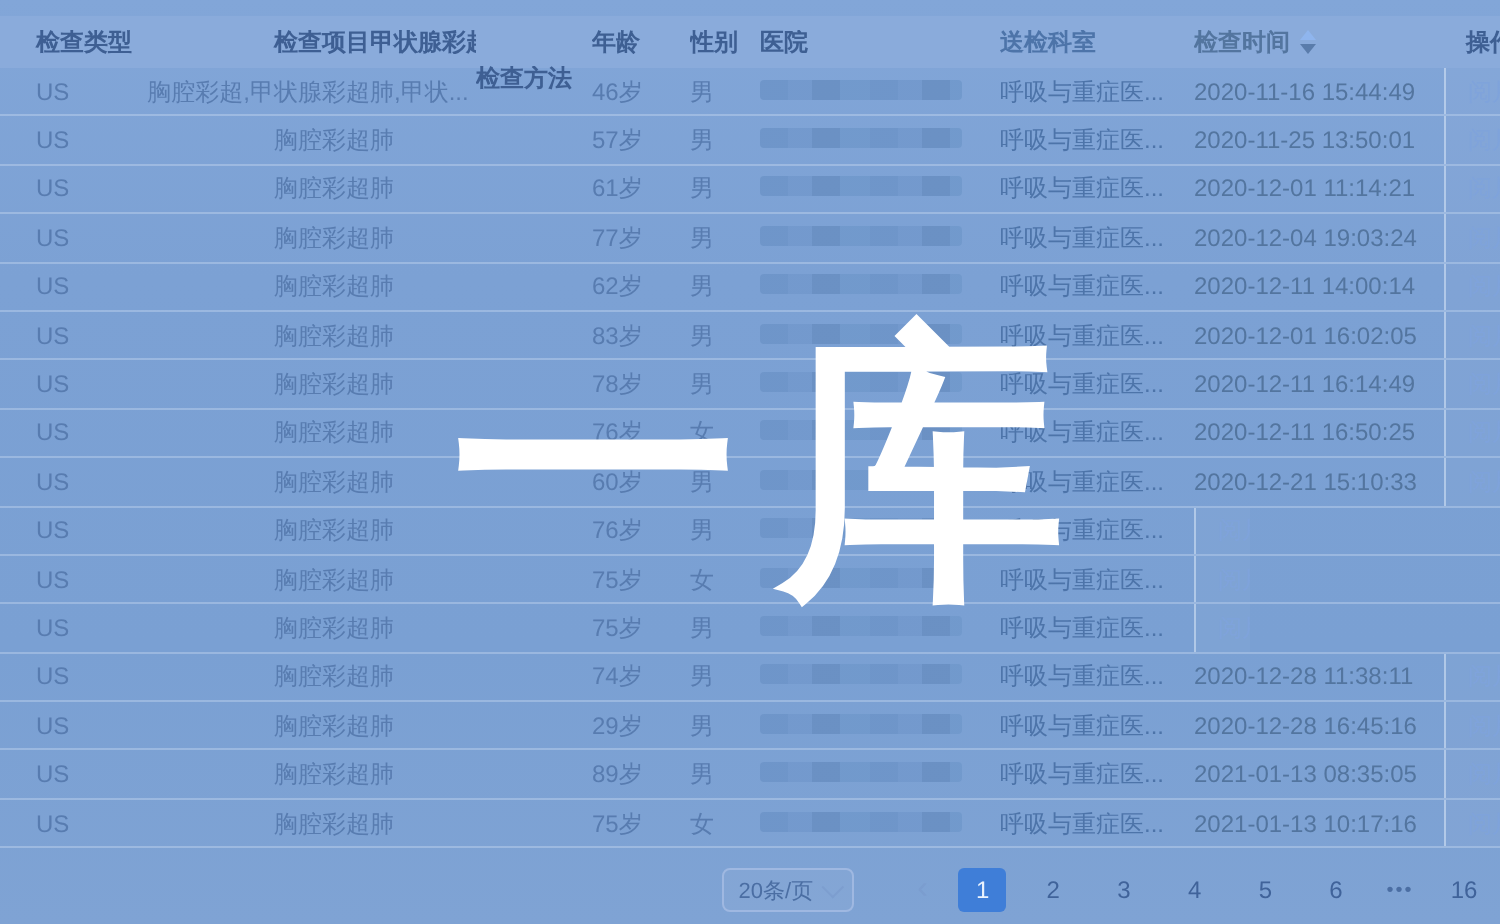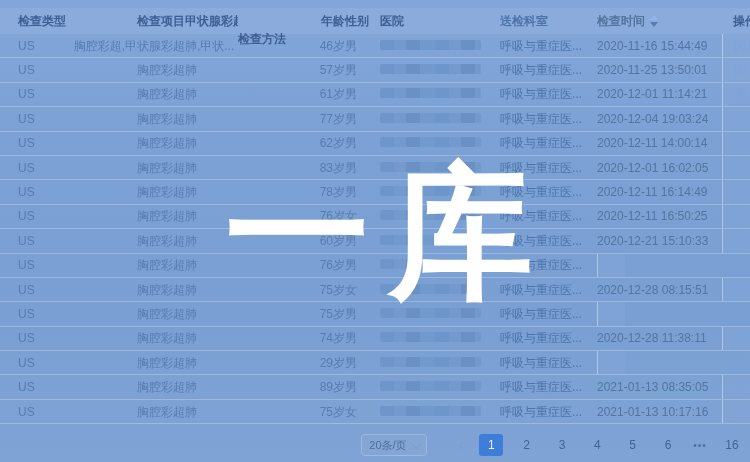--- a/index.html
+++ b/index.html
@@ -22,21 +22,21 @@
     box-sizing:border-box;
   }
   .th,.td{
     box-sizing:border-box;white-space:nowrap;overflow:hidden;
     flex:0 0 auto;line-height:1;
   }
   .c0{width:67px;padding-left:18px;}
   .c1{width:118px;text-align:right;}
   .c2{width:53px;}
   .c3{width:58px;margin-top:36px;}
-  .c4{width:49px;text-align:right;}
+  .c4{width:49px;}
   .c5{width:35px;}
   .c6{width:120px;}
   .c7{width:97px;color:#4d74a9;}
   .c8{width:125px;color:#53759f;}
   .c9{width:28px;padding-left:11px;}
   .td.c9{border-left:1px solid rgba(238,246,255,0.45);height:100%;display:flex;align-items:center;background:rgba(255,255,255,0.03);}
   .th.c9{font-weight:700;}
   .sort-wrap{display:inline-flex;flex-direction:column;margin-left:5px;vertical-align:middle;gap:2px;}
   .caret{width:0;height:0;border-left:4px solid transparent;border-right:4px solid transparent;}
   .caret.up{border-bottom:5px solid #8fb5ee;}
@@ -256,21 +256,20 @@
 
       <div class="tr">
         <div class="td c0">US</div>
         <div class="td c1">胸腔彩超</div>
         <div class="td c2">肺</div>
         <div class="td c3"></div>
         <div class="td c4">75岁</div>
         <div class="td c5">女</div>
         <div class="td c6"><span class="redact"></span></div>
         <div class="td c7">呼吸与重症医...</div>
-        <div class="td c8">2020-12-28 08:15:51</div>
         <div class="td c9">
             <a class="link">阅片</a>
           </div>
       </div>
 
       <div class="tr">
         <div class="td c0">US</div>
         <div class="td c1">胸腔彩超</div>
         <div class="td c2">肺</div>
         <div class="td c3"></div>
@@ -300,20 +299,21 @@
 
       <div class="tr">
         <div class="td c0">US</div>
         <div class="td c1">胸腔彩超</div>
         <div class="td c2">肺</div>
         <div class="td c3"></div>
         <div class="td c4">29岁</div>
         <div class="td c5">男</div>
         <div class="td c6"><span class="redact"></span></div>
         <div class="td c7">呼吸与重症医...</div>
+        <div class="td c8">2020-12-28 16:45:16</div>
         <div class="td c9">
             <a class="link">阅片</a>
           </div>
       </div>
 
       <div class="tr">
         <div class="td c0">US</div>
         <div class="td c1">胸腔彩超</div>
         <div class="td c2">肺</div>
         <div class="td c3"></div>

